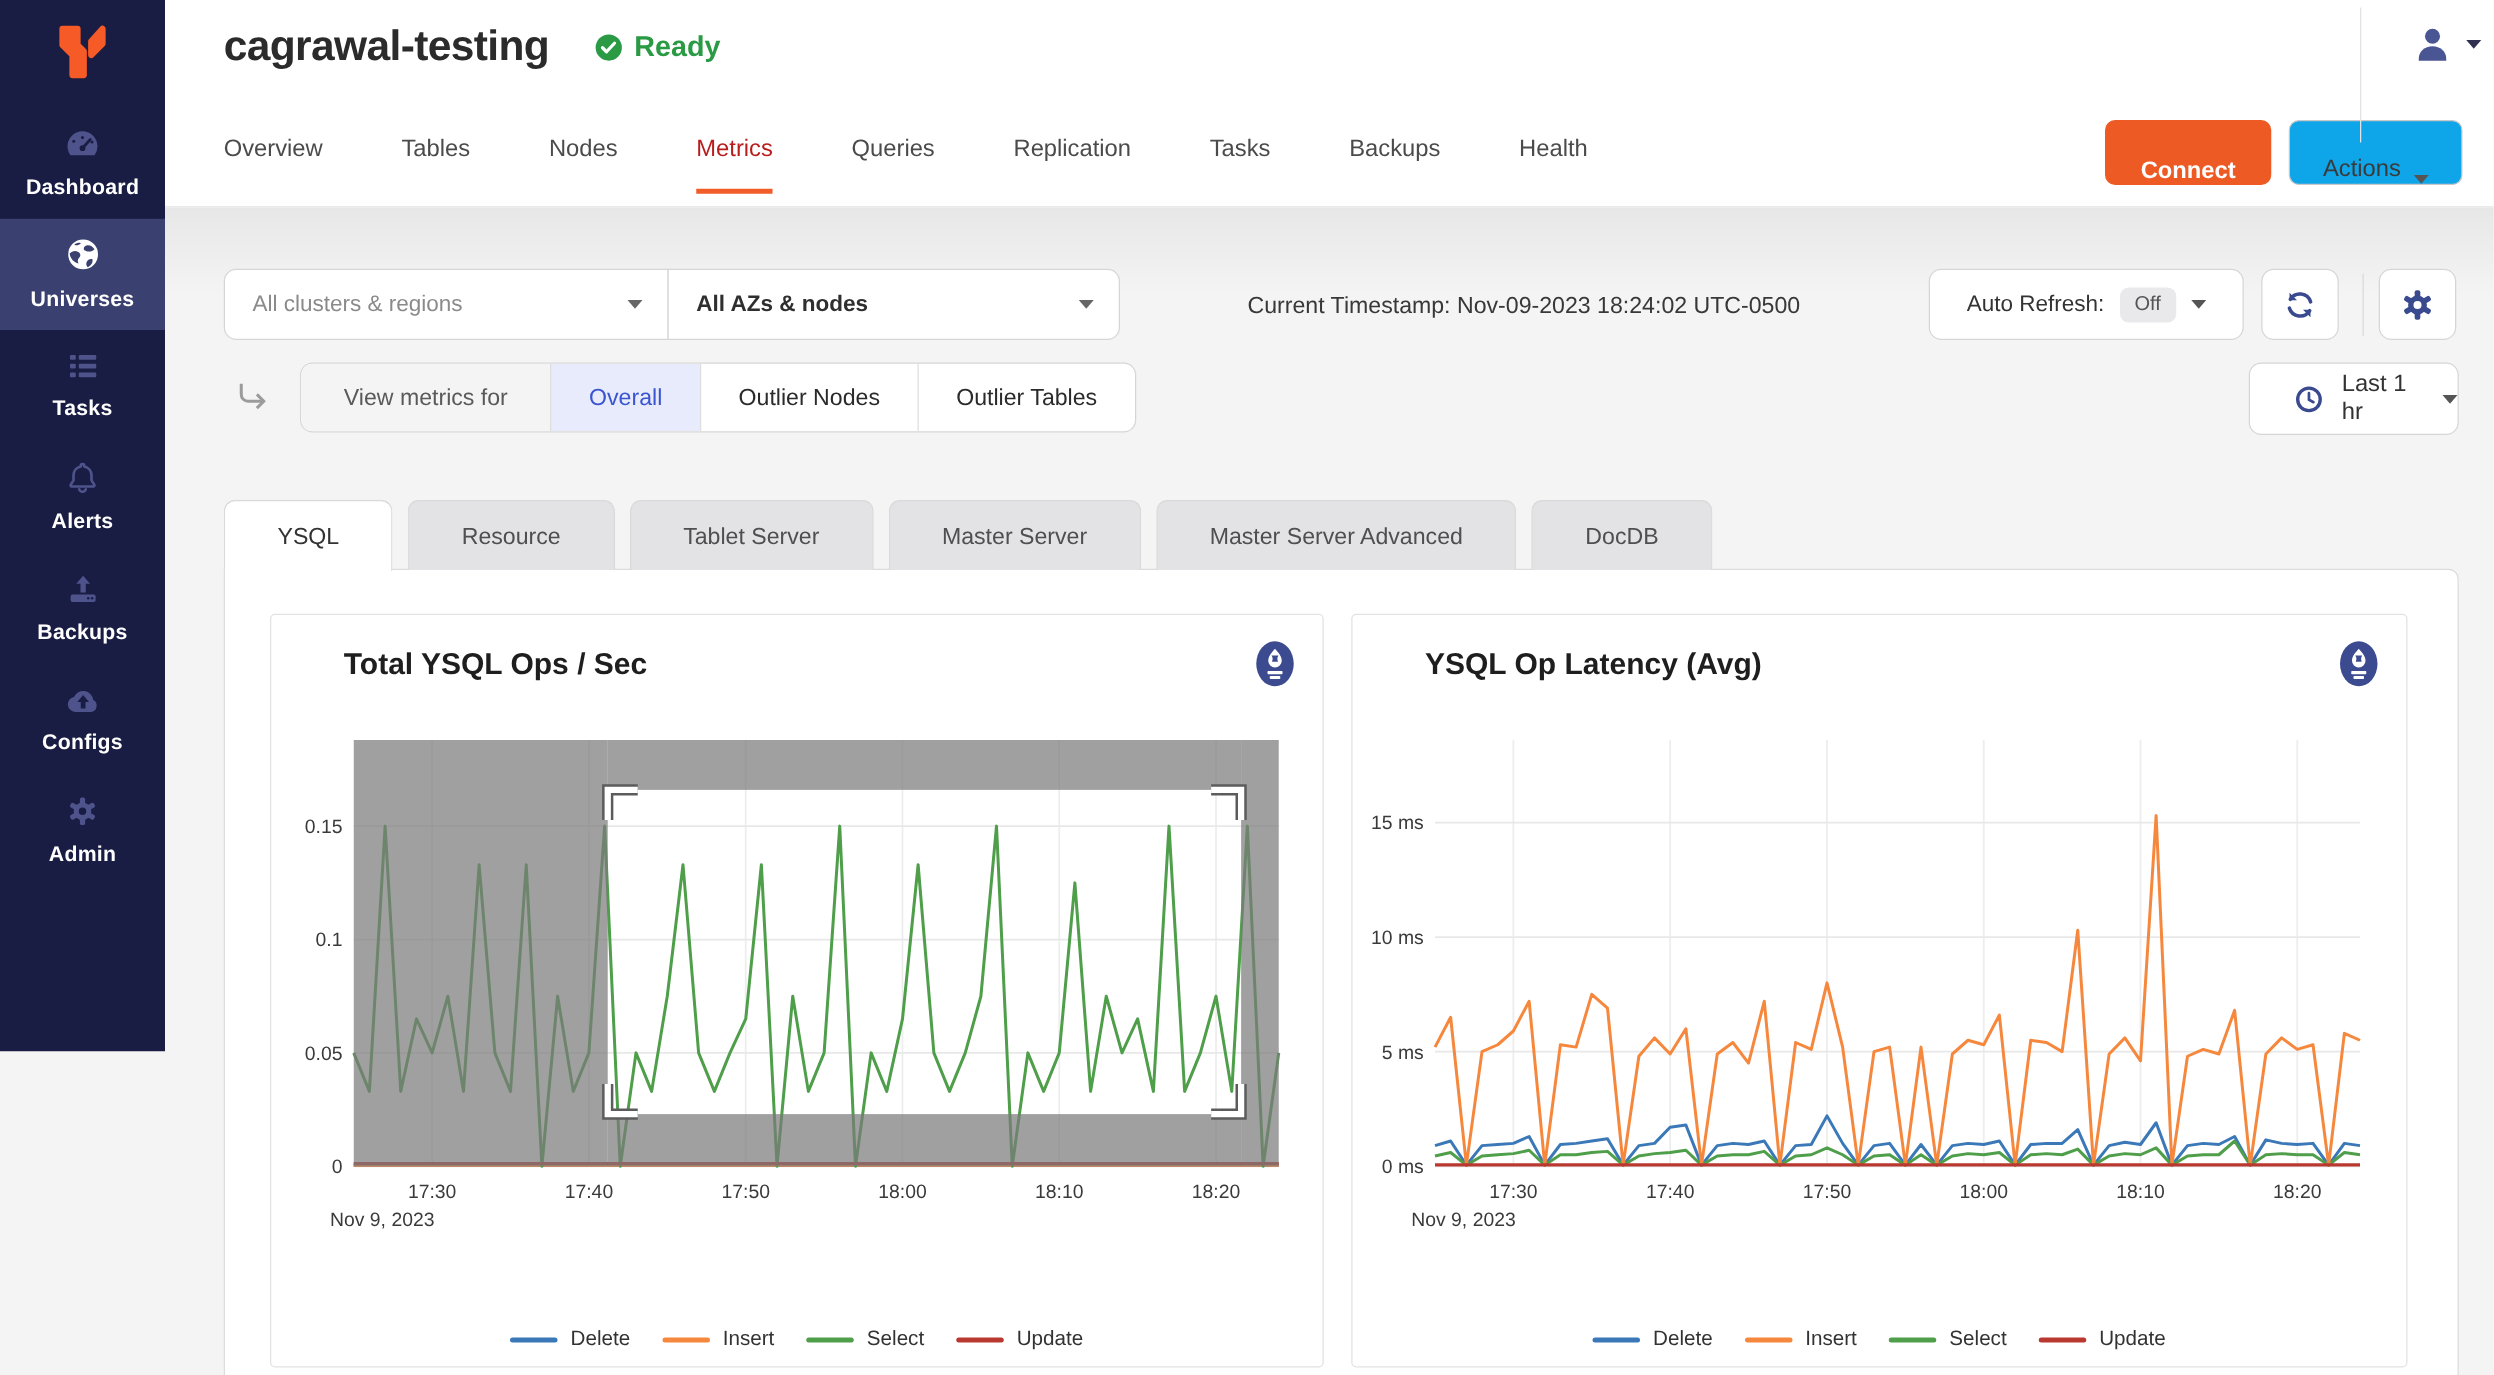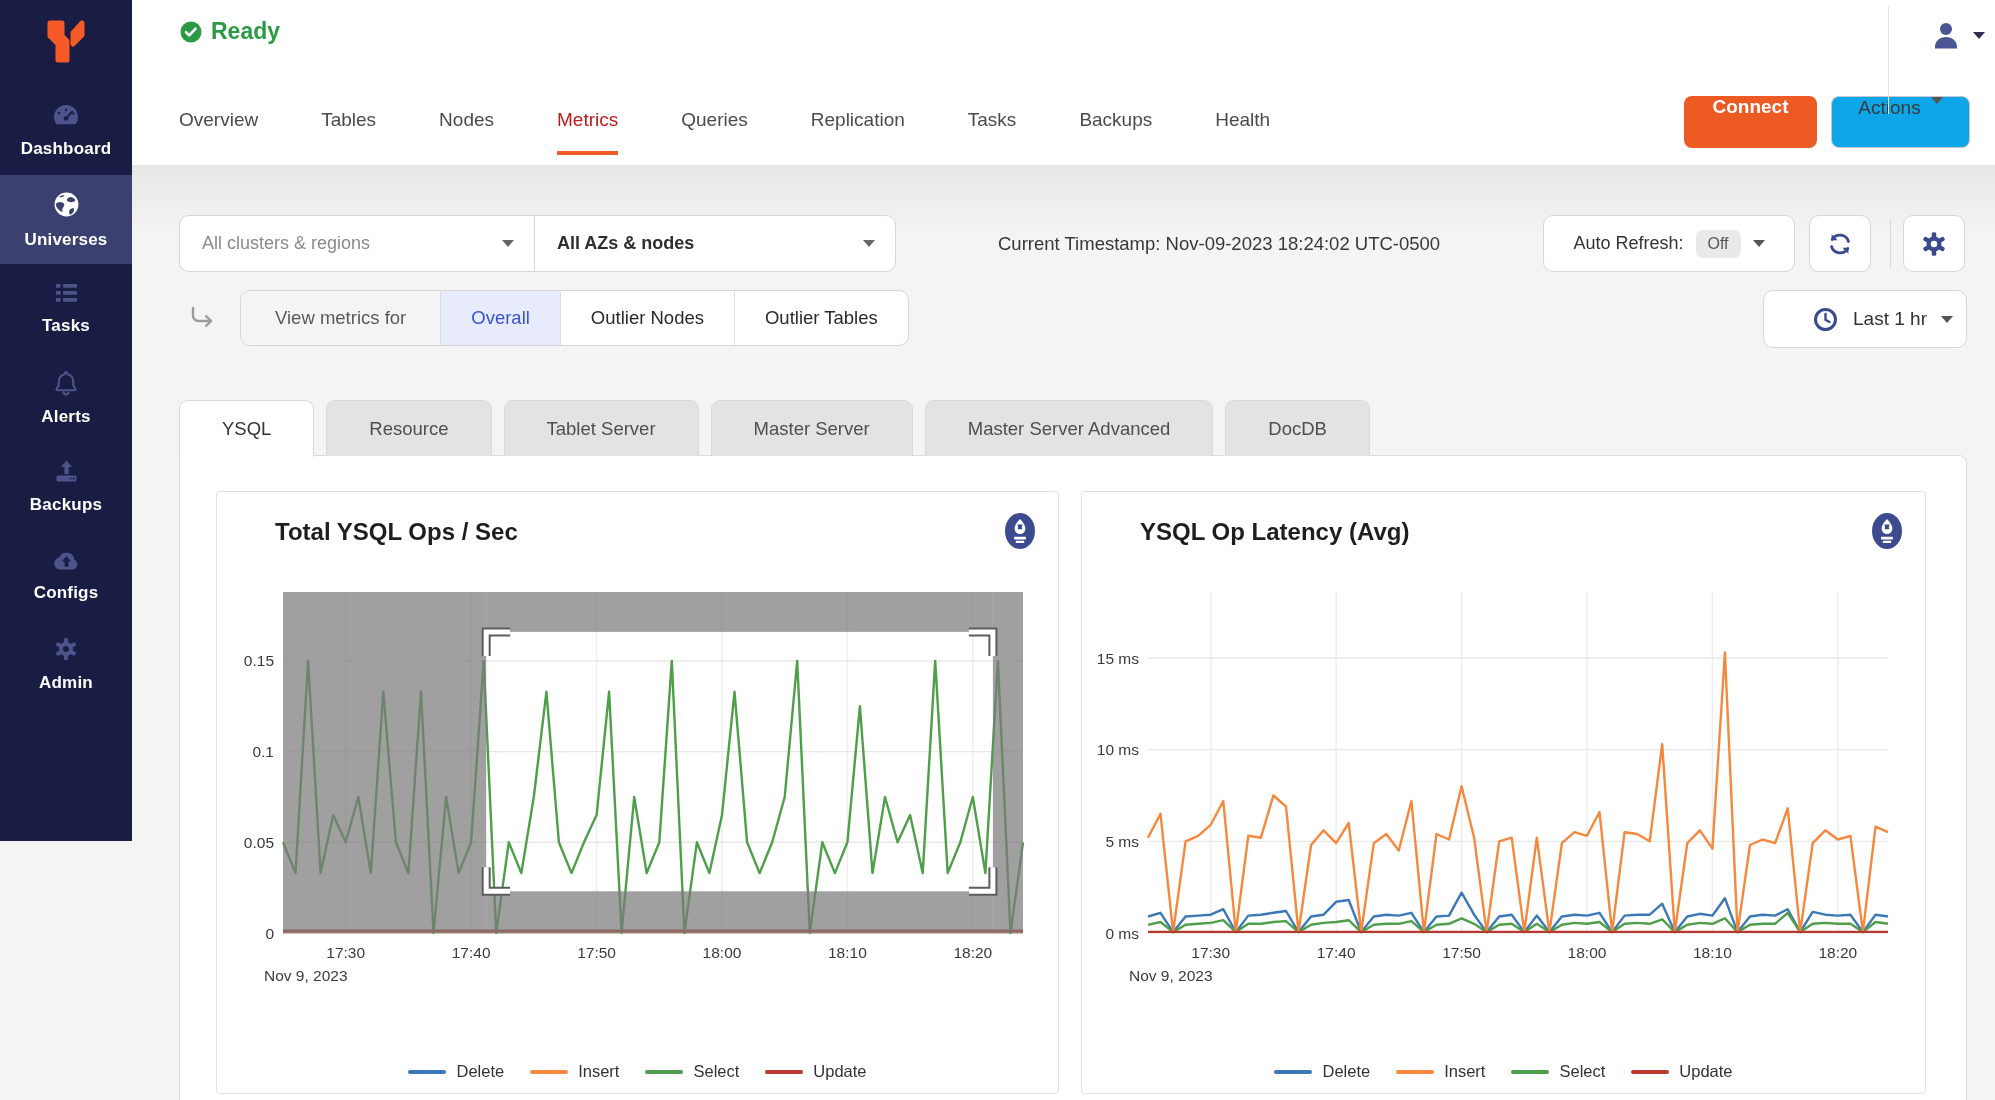--- a/index.html
+++ b/index.html
@@ -15,21 +15,21 @@
 
   
   #header { position:absolute; left:132px; top:0; right:0; height:166px; background:#ffffff; border-bottom:1px solid #e3e3e3; z-index:20; }
   .title-row { position:absolute; top:18px; left:47px; display:flex; align-items:center; gap:36px; }
   .uni-title { font-size:34px; font-weight:700; color:#2b2b2b; letter-spacing:-.5px; }
   .status-badge { display:flex; align-items:center; gap:8px; }
   .status-badge span { font-size:23px; font-weight:700; color:#2b9a44; }
   .tabs-row { position:absolute; bottom:0; left:47px; display:flex; gap:63px; align-items:center; height:66px; }
   .nav-tab { font-size:19px; color:#4b4b4b; padding-bottom:20px; cursor:pointer; border-bottom:4px solid transparent; }
   .nav-tab.active { color:#b91c1c; border-bottom-color:#f25c29; }
-  .btn { position:absolute; top:96px; height:52px; border-radius:8px; font-size:19px; display:flex; align-items:flex-start; justify-content:center; cursor:pointer; }
+  .btn { position:absolute; top:96px; height:52px; border-radius:8px; font-size:19px; display:flex; align-items:flex-end; justify-content:center; cursor:pointer; }
   #connect-btn { right:178px; width:133px; background:#ee5a24; color:#fff; font-weight:700; }
   #actions-btn { right:25px; width:139px; background:#0ea5e9; border:1px solid #c8c8c8; color:#3a3a3a; gap:10px; }
   .caret { width:0; height:0; border-left:6px solid transparent; border-right:6px solid transparent; border-top:7px solid #555; display:inline-block; }
   #user-divider { position:absolute; right:106px; top:6px; width:1px; height:108px; background:#e2e2e2; }
   #user-menu { position:absolute; right:10px; top:18px; display:flex; align-items:center; gap:10px; cursor:pointer; }
   #user-menu .caret { border-top-color:#2f2f4f; }
 
   
   #filter-section { position:absolute; left:132px; top:166px; right:0; bottom:0; background:linear-gradient(180deg,#e7e7e7 0,#f4f4f4 70px); }
   .row1 { position:absolute; top:49px; left:0; right:0; height:57px; }
@@ -49,21 +49,21 @@
   #settings-btn { right:30px; }
   #toolbar-divider { position:absolute; right:104px; top:4px; width:1px; height:50px; background:#d9d9d9; }
 
   .row2 { position:absolute; top:124px; left:0; right:0; height:56px; }
   #redirect-arrow { position:absolute; left:55px; top:14px; }
   .segmented { position:absolute; left:108px; display:flex; height:56px; border:1px solid #d6d6d6; border-radius:10px; overflow:hidden; background:#fff; }
   .seg { display:flex; align-items:center; justify-content:center; font-size:18.5px; padding:0 30px; border-left:1px solid #dedede; cursor:pointer; color:#2b2b2b; }
   .seg:first-child { border-left:none; }
   .seg.label-seg { background:#f4f4f5; color:#5a5a5a; cursor:default; padding:0 34px; }
   .seg.active { background:#e7ebfb; color:#3a55cf; }
-  #time-range { position:absolute; right:28px; width:204px; height:58px; background:#fff; border:1px solid #d6d6d6; border-radius:10px; display:flex; align-items:center; justify-content:center; gap:14px; cursor:pointer; font-size:19px; color:#333;padding-left:35px; }
+  #time-range { position:absolute; right:28px; width:168px; height:58px; background:#fff; border:1px solid #d6d6d6; border-radius:10px; display:flex; align-items:center; justify-content:center; gap:14px; cursor:pointer; font-size:19px; color:#333;padding-left:35px; }
 
   
   #metric-tabs { position:absolute; top:234px; left:47px; display:flex; gap:12px; z-index:5; }
   .mtab { height:56px; padding:0 42px; display:flex; align-items:center; font-size:18.5px; color:#4f4f4f; background:#e3e3e6; border:1px solid #d9d9d9; border-bottom:none; border-radius:9px 9px 0 0; cursor:pointer; }
   .mtab.active { background:#fff; color:#333; height:57px; position:relative; z-index:6; }
   #panel { position:absolute; top:289px; left:47px; right:28px; bottom:-4px; background:#fff; border:1px solid #dcdcdc; border-radius:0 8px 0 0; z-index:4; }
   .chart-card { position:absolute; top:35px; height:603px; background:#fff; border:1px solid #e2e2e2; border-radius:4px; }
   #card1 { left:36px; width:843px; }
   #card2 { left:901px; width:845px; }
   .chart-title { position:absolute; top:26px; left:34px; font-size:24px; font-weight:600; color:#1e1e1e;margin-left:24px; }
@@ -151,20 +151,21 @@
             </g>
             <circle cx="13" cy="13" r="3" fill="#191d43"></circle>
           </svg></span>
         <span class="side-label">Admin</span>
       </div>
     </div>
 </div>
 
 <div id="header">
   <div class="title-row">
+    <div class="uni-title">cagrawal-testing</div>
     <div class="status-badge">
       <svg width="24" height="24" viewBox="0 0 24 24">
         <circle cx="12" cy="12" r="10.5" fill="#2b9a44"></circle>
         <path d="M7 12.2l3.2 3.2 6.4-6.8" fill="none" stroke="#fff" stroke-width="2.6" stroke-linecap="round" stroke-linejoin="round"></path>
       </svg>
       <span>Ready</span>
     </div>
   </div>
   <div class="tabs-row" id="nav-tabs">
       <div class="nav-tab">Overview</div>

